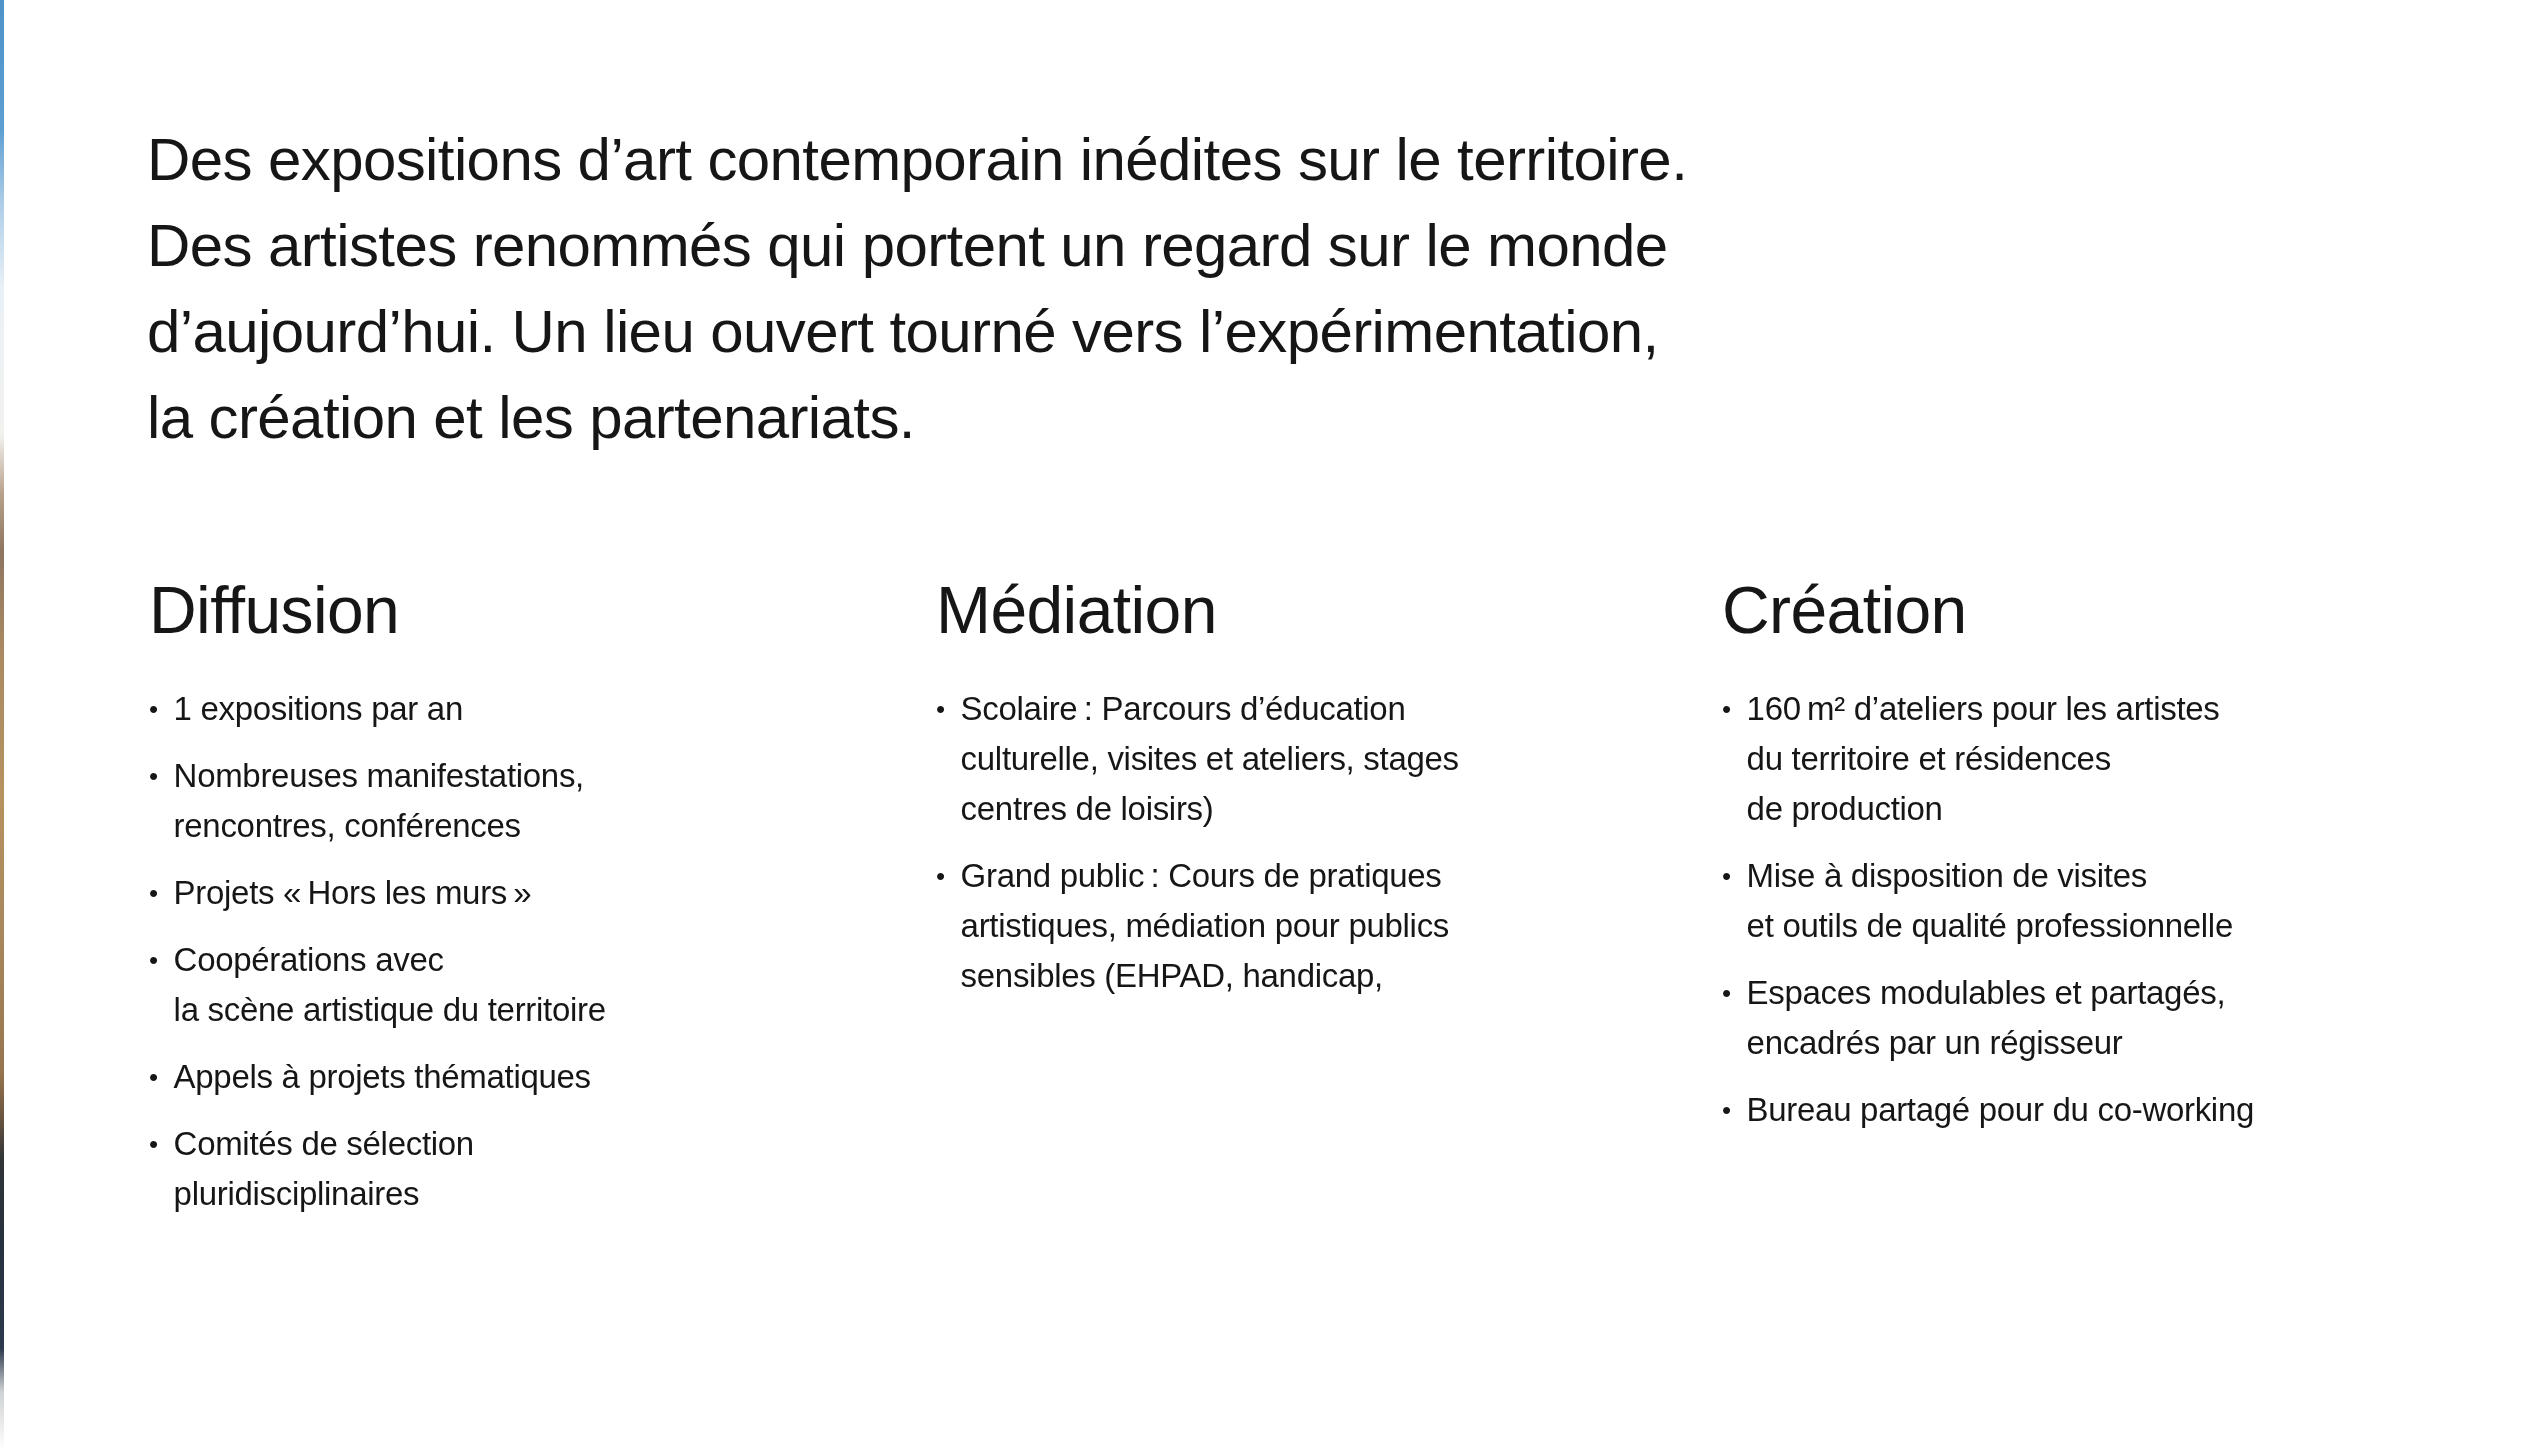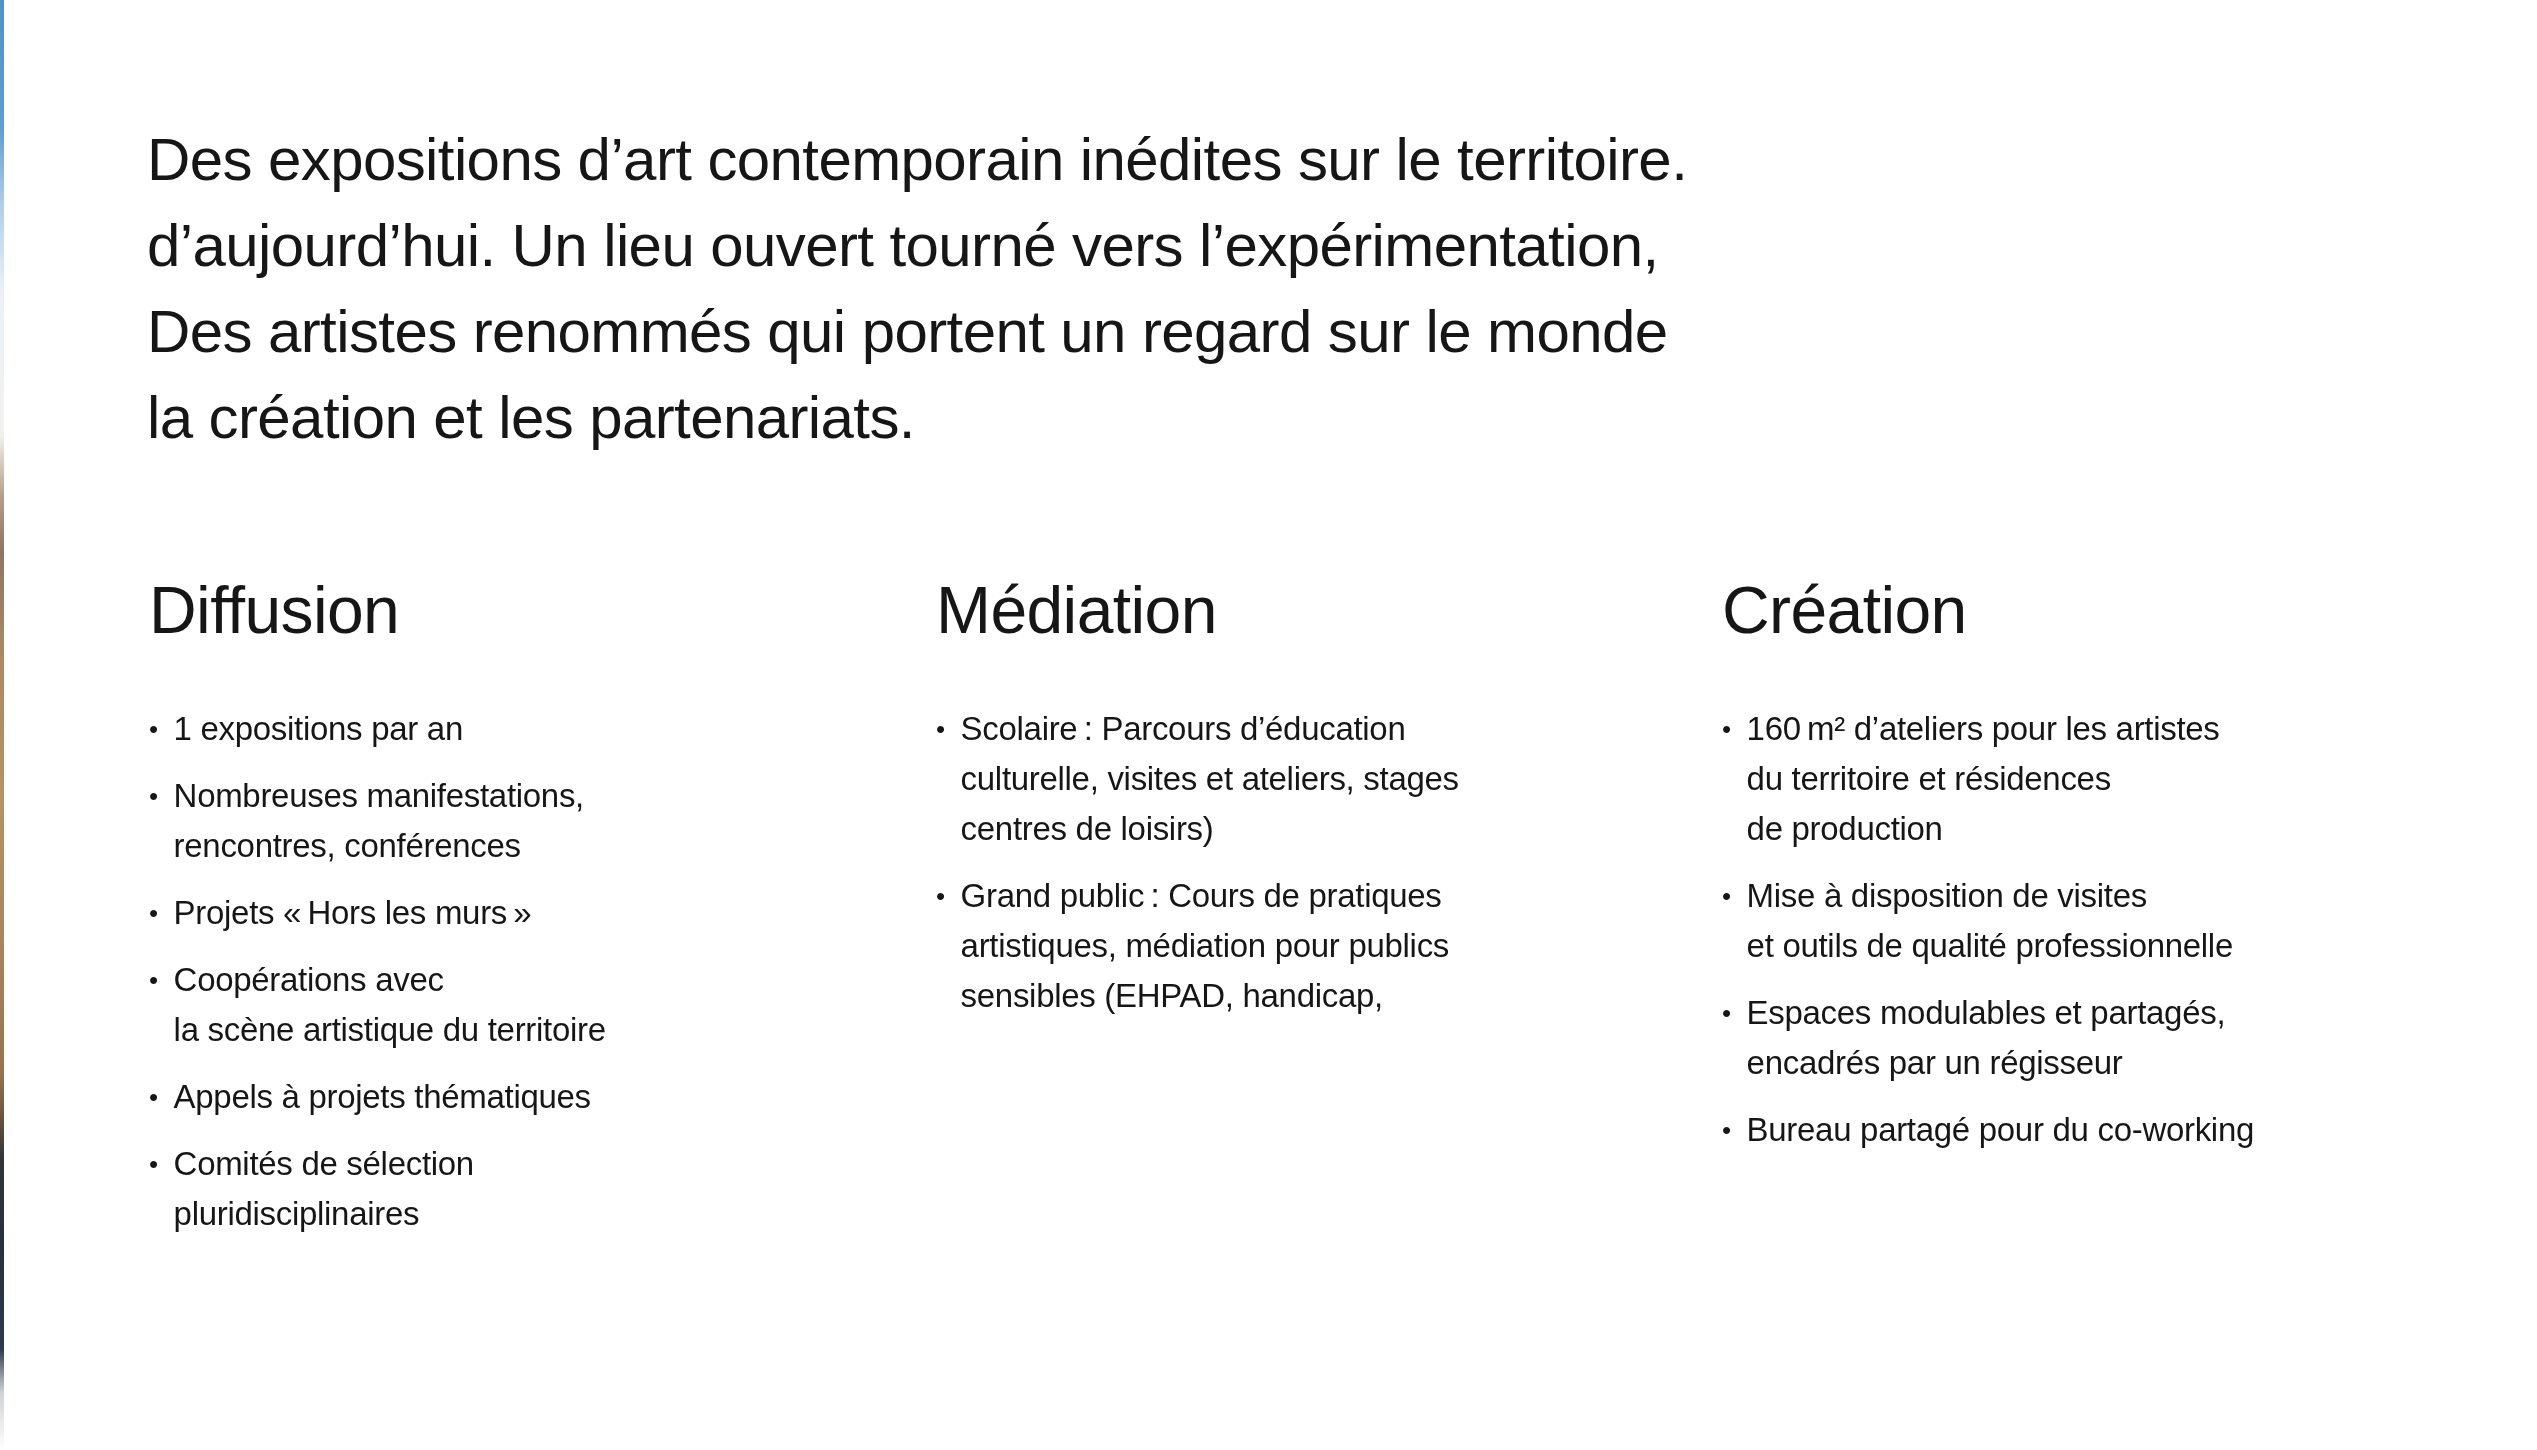--- a/index.html
+++ b/index.html
@@ -56,21 +56,21 @@
     white-space: nowrap;
   }
   .col {
     position: absolute;
     top: 576px;
   }
   .col-1 { left: 149px;  width: 761px; }
   .col-2 { left: 936px; width: 773px; }
   .col-3 { left: 1722px; width: 804px; }
   .col h2 {
-    margin: 0 0 59px 0;
+    margin: 0 0 39px 0;
     font-size: 66px;
     line-height: 69px;
     font-weight: 400;
     letter-spacing: -0.6px;
   }
   .bullet-list {
     list-style: none;
     margin: 0;
     padding: 0;
   }
@@ -96,22 +96,22 @@
 </style>
 </head>
 <body>
 
 <div class="page">
 
   <div class="edge-strip"></div>
 
   <div class="intro">
     <span class="intro-line">Des expositions d’art contemporain inédites sur le territoire.</span>
+    <span class="intro-line">Des artistes renommés qui portent un regard sur le monde</span>
     <span class="intro-line">d’aujourd’hui. Un lieu ouvert tourné vers l’expérimentation,</span>
-    <span class="intro-line">Des artistes renommés qui portent un regard sur le monde</span>
     <span class="intro-line">la création et les partenariats.</span>
   </div>
 
   <section class="col col-1">
     <h2>Diffusion</h2>
     <ul class="bullet-list">
       <li class="item">
         <span class="dot">•</span>
         <span class="item-text">
           <span class="ln">1 expositions par an</span>

